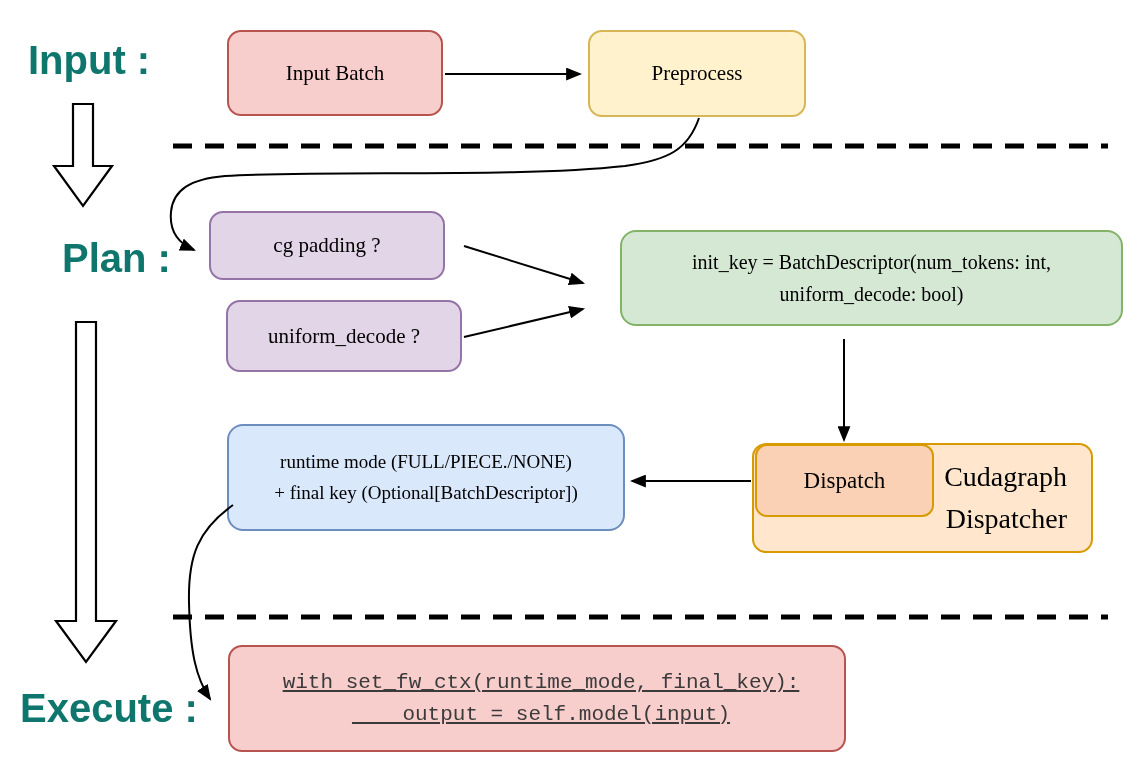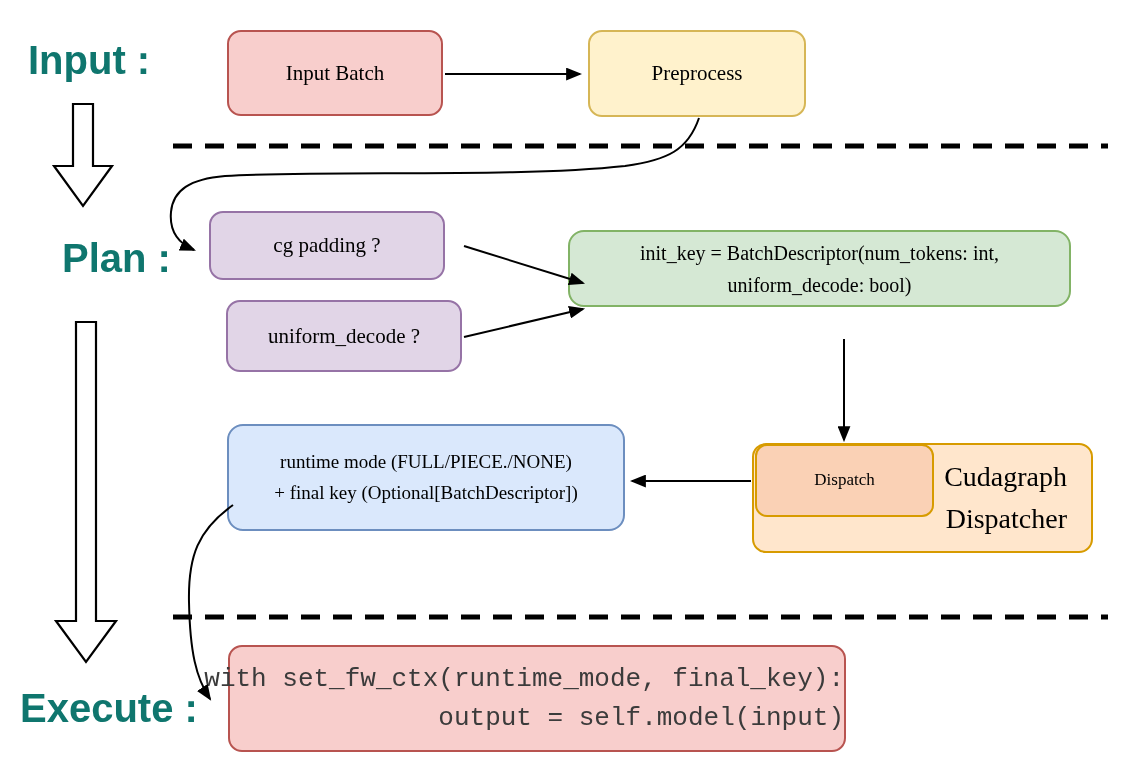--- a/index.html
+++ b/index.html
@@ -36,29 +36,29 @@
   .purple { background: #e1d5e7; border: 2px solid #9673a6; border-radius: 14px; }
   .green  { background: #d5e8d4; border: 2px solid #82b366; border-radius: 16px; }
   .orange { background: #ffe6cc; border: 2px solid #d79b00; border-radius: 14px; }
   .salmon { background: #fad1b5; border: 2px solid #d79b00; border-radius: 12px; }
   .blue   { background: #dae8fc; border: 2px solid #6c8ebf; border-radius: 16px; }
 
   #input-batch     { left: 227px; top: 30px;  width: 216px; height: 86px; font-size: 21px; }
   #preprocess      { left: 588px; top: 30px;  width: 218px; height: 87px; font-size: 21px; }
   #cg-padding      { left: 209px; top: 211px; width: 236px; height: 69px; font-size: 21px; justify-content: center; }
   #uniform-decode  { left: 226px; top: 300px; width: 236px; height: 72px; font-size: 21px; }
-  #init-key        { left: 568px; top: 230px; width: 503px; height: 77px; font-size: 20px; line-height: 1.6; }
+  #init-key        { left: 620px; top: 230px; width: 503px; height: 96px; font-size: 20px; line-height: 1.6; }
   #cudagraph-outer { left: 752px; top: 443px; width: 341px; height: 110px; font-size: 28px;
                      align-items: flex-end; padding-right: 24px; line-height: 1.5; }
-  #dispatch-inner  { left: 755px; top: 444px; width: 179px; height: 73px; font-size: 17px; z-index: 4; }
+  #dispatch-inner  { left: 755px; top: 444px; width: 179px; height: 73px; font-size: 23px; z-index: 4; }
   #runtime-mode    { left: 227px; top: 424px; width: 398px; height: 107px; font-size: 19px; line-height: 1.6; }
   #execute-code    { left: 228px; top: 645px; width: 618px; height: 107px;
-                     font-family: "Liberation Mono", monospace; font-size: 26px;
-                     color: #3b3b3b; align-items: flex-end; padding-left: 8px;
-                     line-height: 1.5; }
+                     font-family: "Liberation Mono", monospace; font-size: 21px;
+                     color: #3b3b3b; align-items: center; padding-left: 8px;
+                     line-height: 1.5; text-decoration: underline; }
   #execute-code span { white-space: pre; }
 
   #arrow-layer {
     position: absolute;
     left: 0; top: 0;
     width: 1142px; height: 770px;
     pointer-events: none;
     z-index: 6;
   }
 </style>

